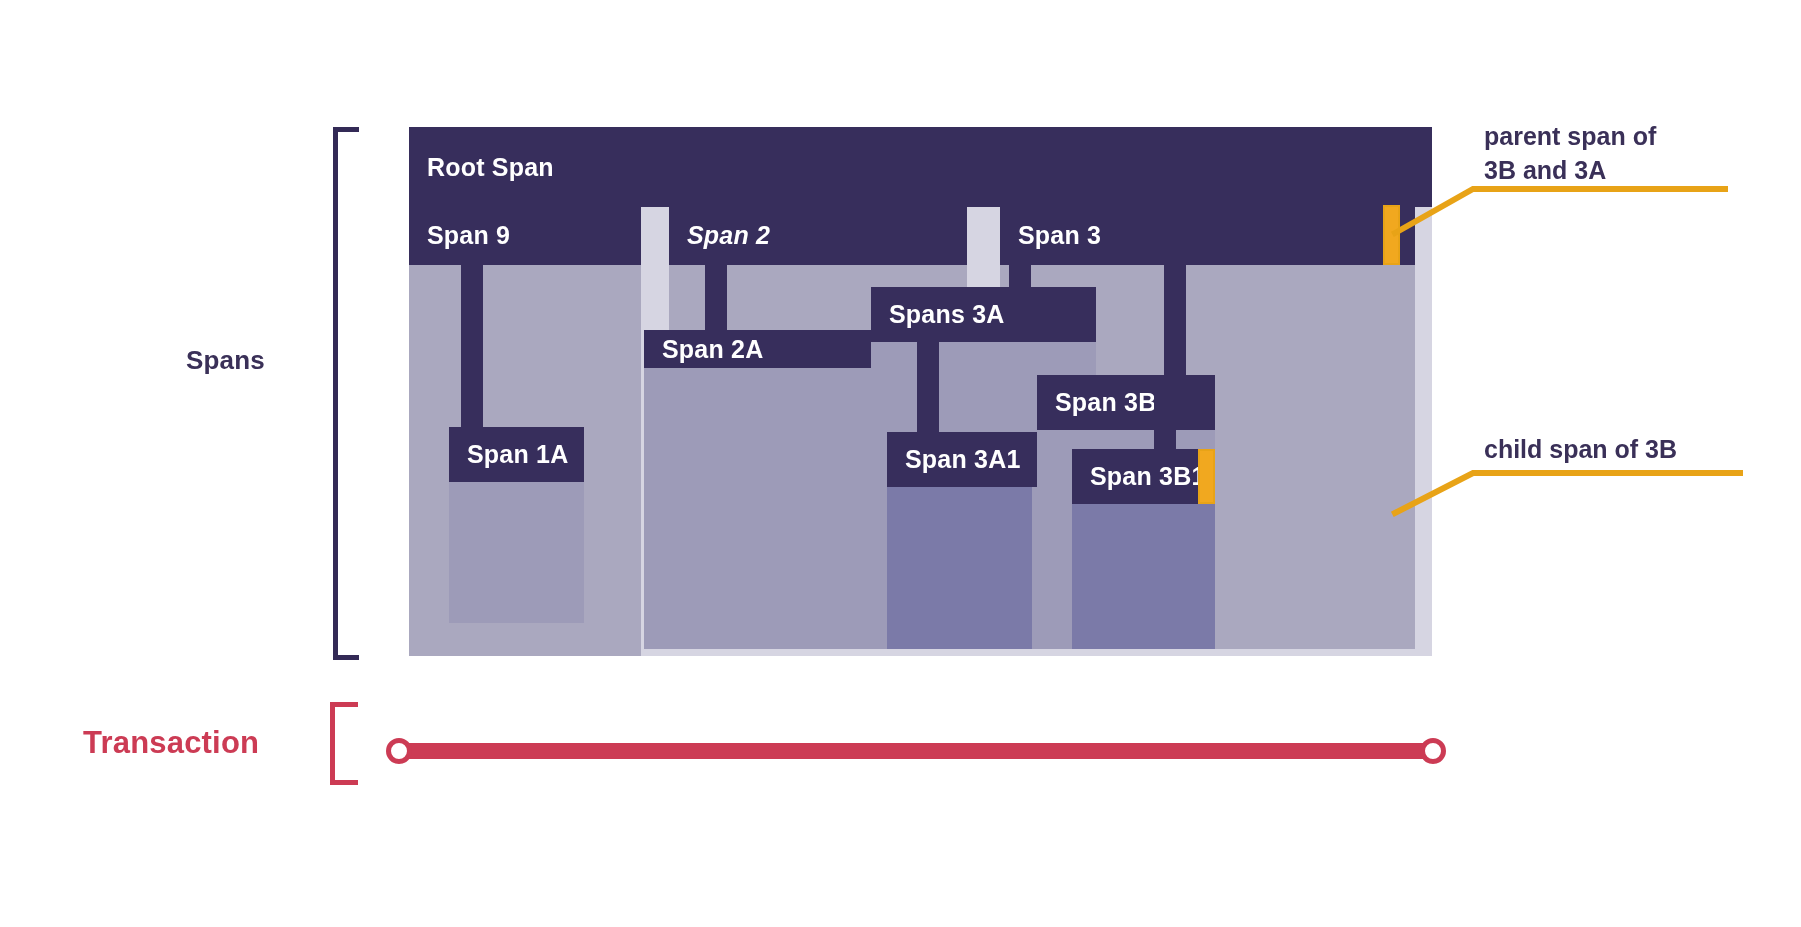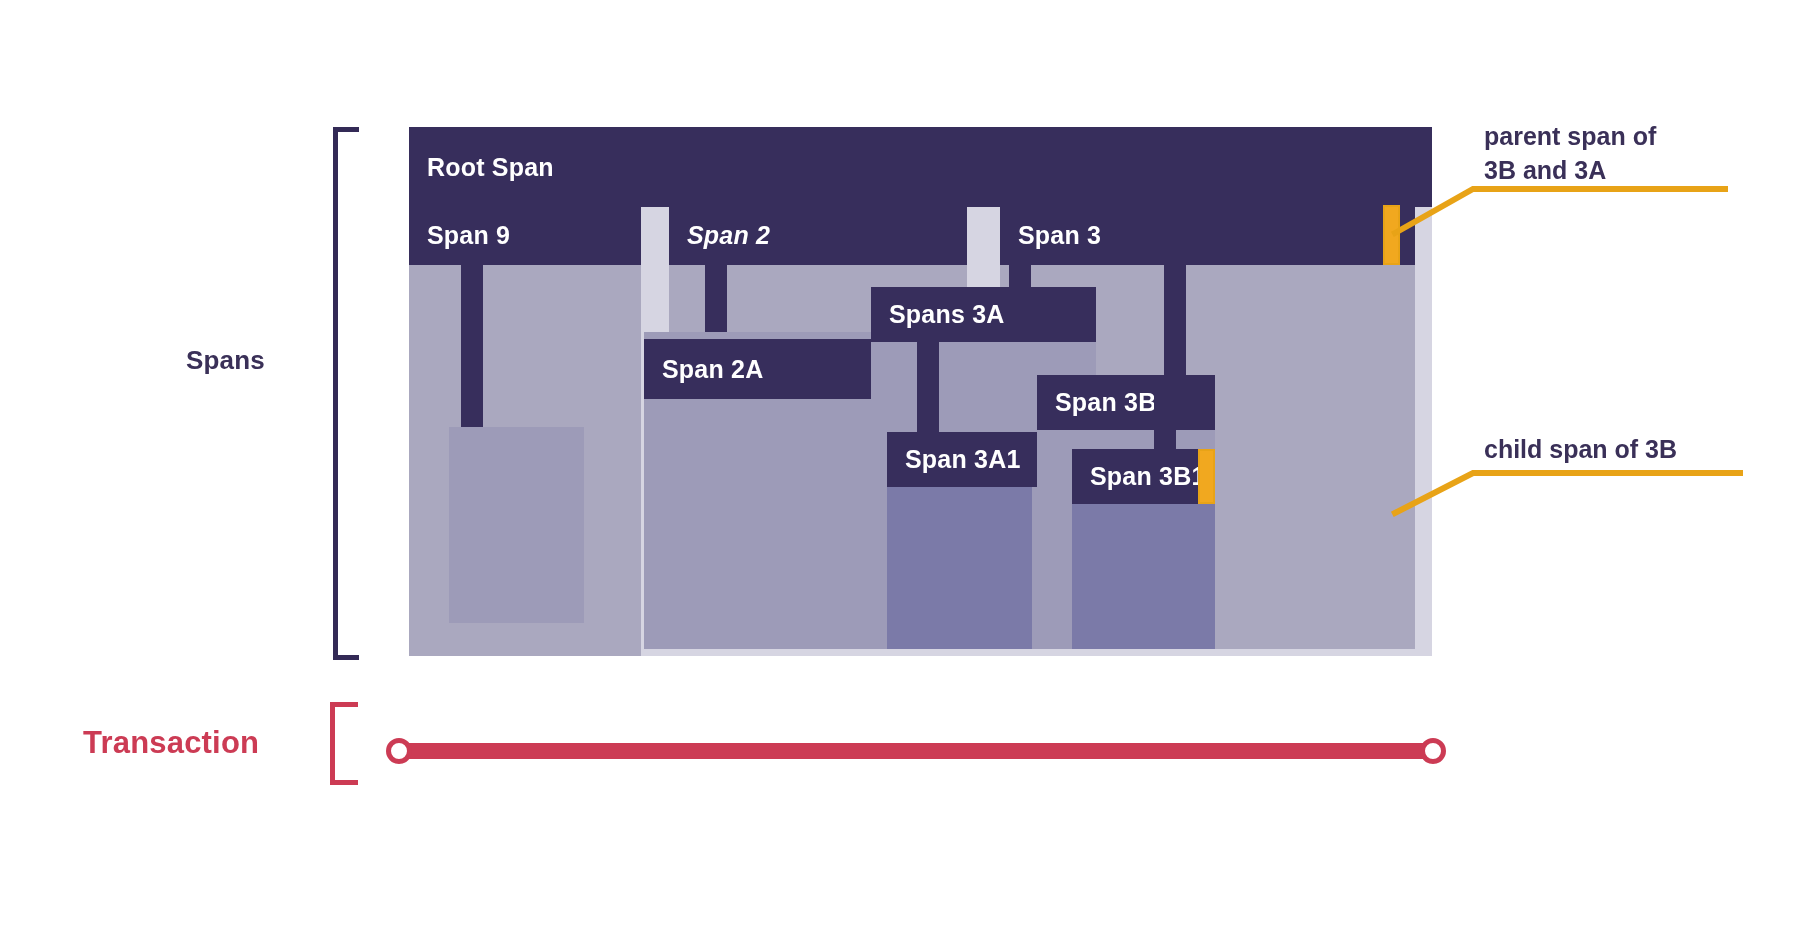--- a/index.html
+++ b/index.html
@@ -190,32 +190,35 @@
     <div class="span-body d1" style="left:0px; top:110px; width:232px; height:419px;"></div>
 
     <div class="span-head" style="left:0px; top:78px; width:232px; height:60px;">
       <span>Span 9</span>
     </div>
 
     <div class="connector" style="left:52px; top:130px; width:22px; height:180px;"></div>
 
     <div class="span-body d2" style="left:40px; top:300px; width:135px; height:196px;"></div>
 
+    <div class="span-head" style="left:40px; top:300px; width:135px; height:55px;">
+      <span>Span 1A</span>
+    </div>
 
     <div class="span-body d1" style="left:260px; top:110px; width:298px; height:412px;"></div>
 
     <div class="span-head" style="left:260px; top:78px; width:298px; height:60px;font-style:italic;">
       <span>Span 2</span>
     </div>
 
     <div class="connector" style="left:296px; top:130px; width:22px; height:95px;"></div>
 
     <div class="span-body d2" style="left:235px; top:205px; width:323px; height:317px;"></div>
 
-    <div class="span-head" style="left:235px; top:212px; width:323px; height:60px;">
+    <div class="span-head" style="left:235px; top:203px; width:323px; height:38px;">
       <span>Span 2A</span>
     </div>
 
     <div class="span-body d1" style="left:591px; top:110px; width:415px; height:412px;"></div>
 
     <div class="span-head" style="left:591px; top:78px; width:415px; height:60px;">
       <span>Span 3</span>
     </div>
 
     <div class="connector" style="left:600px; top:130px; width:22px; height:60px;"></div>

